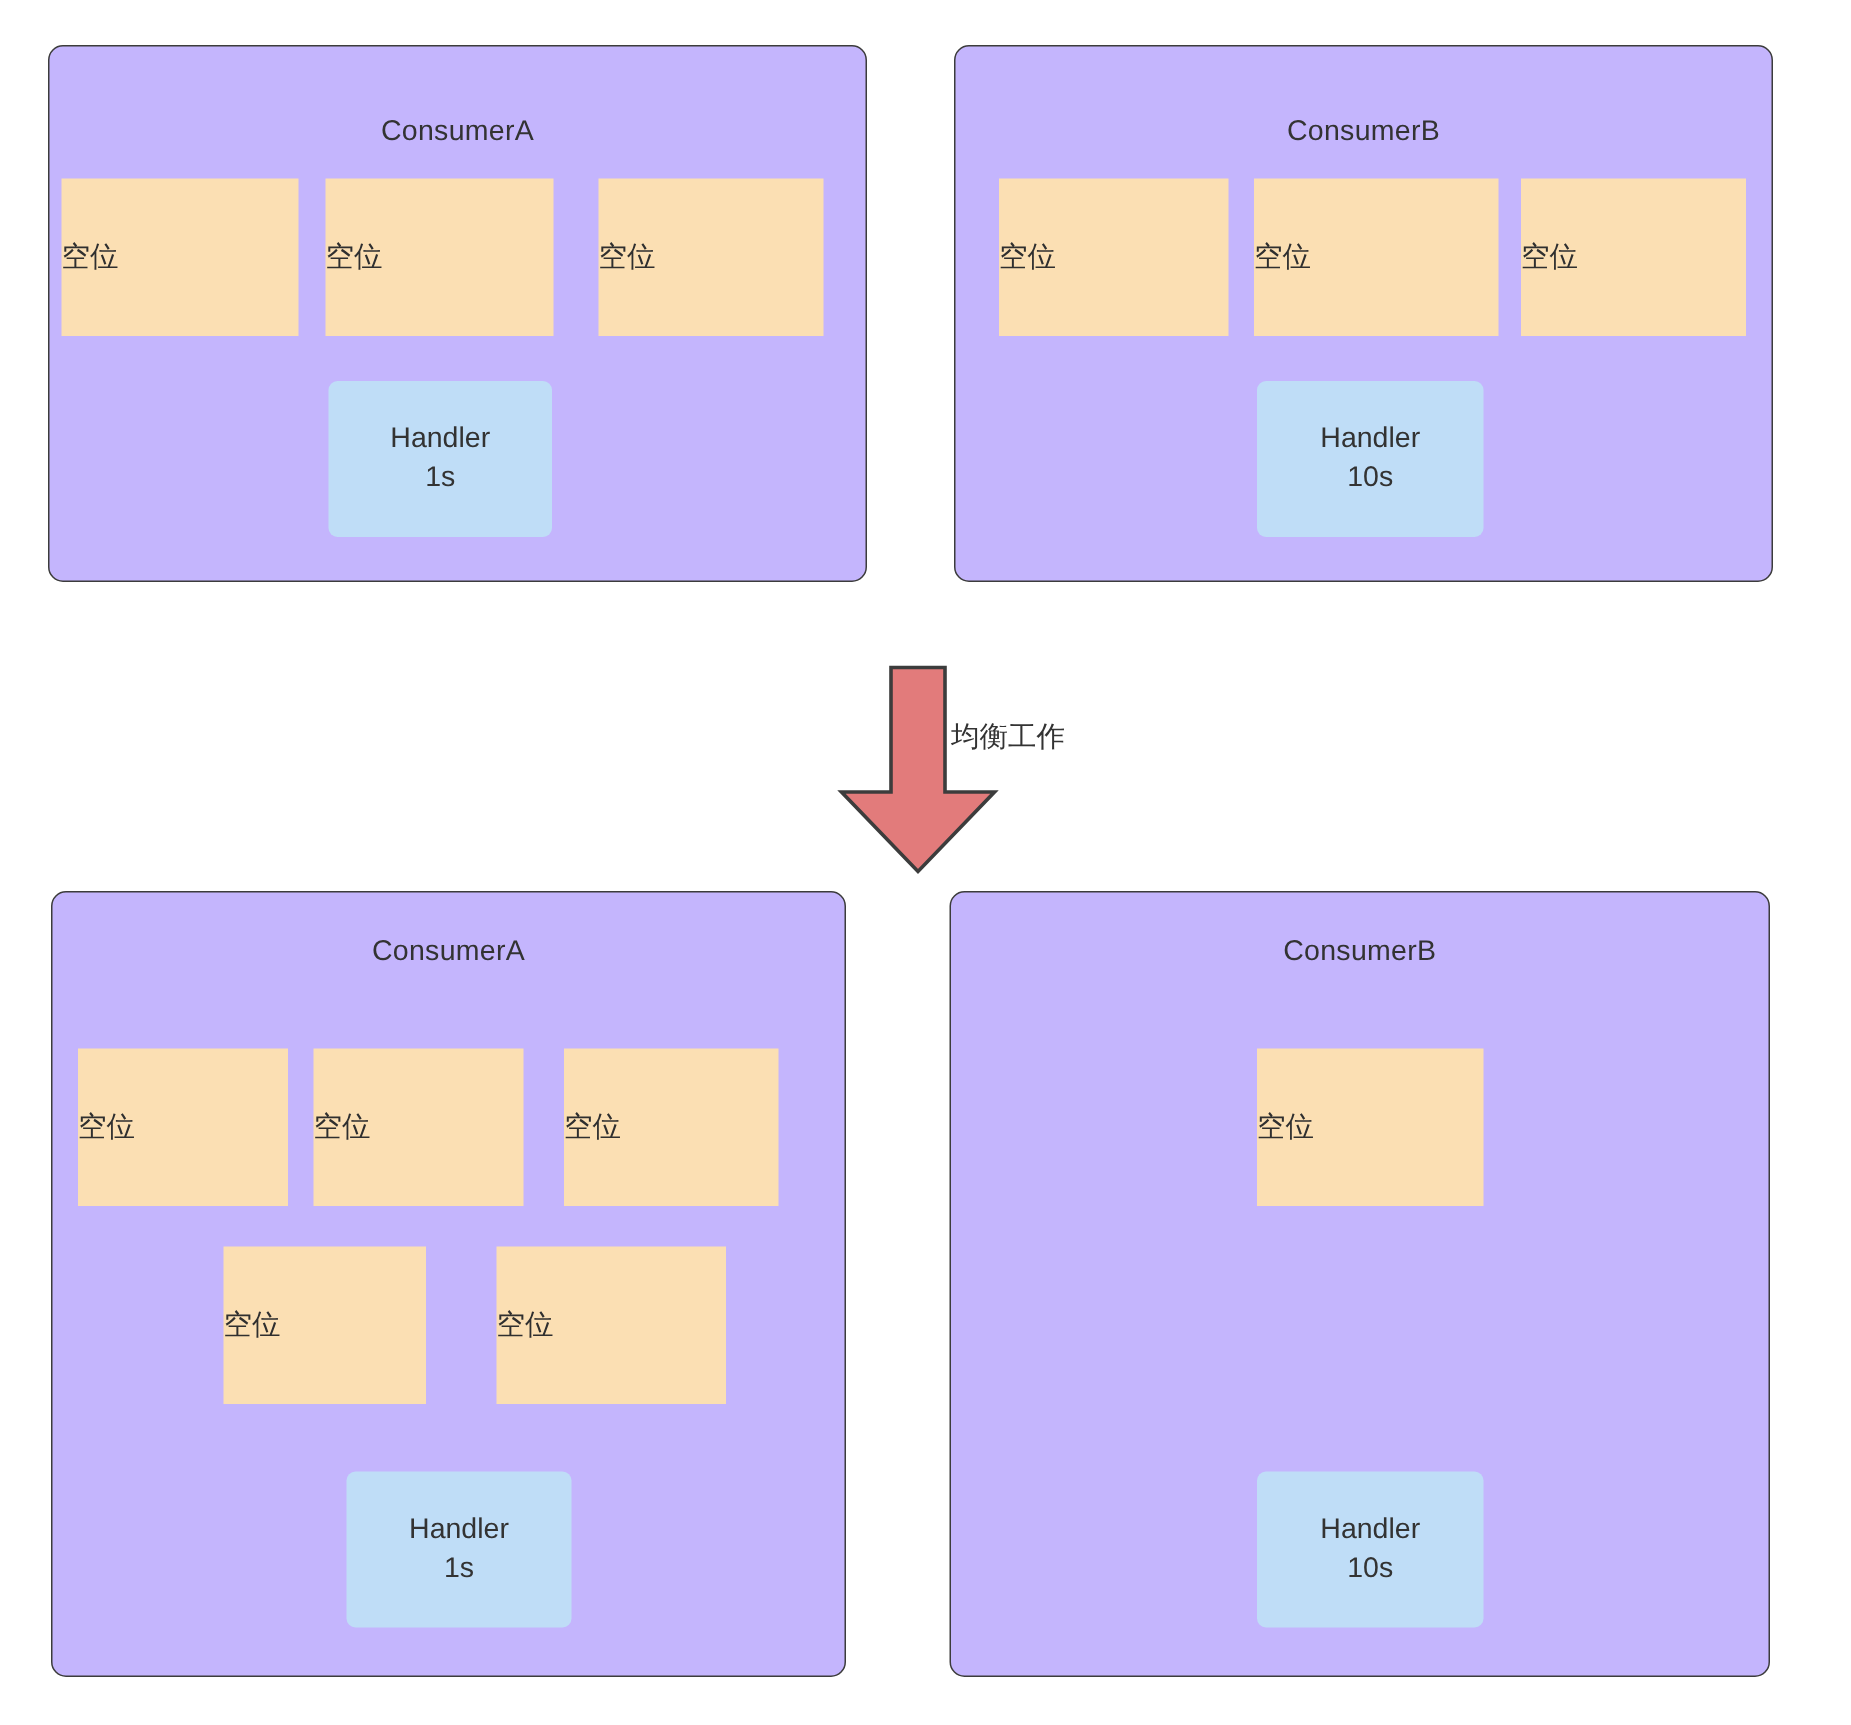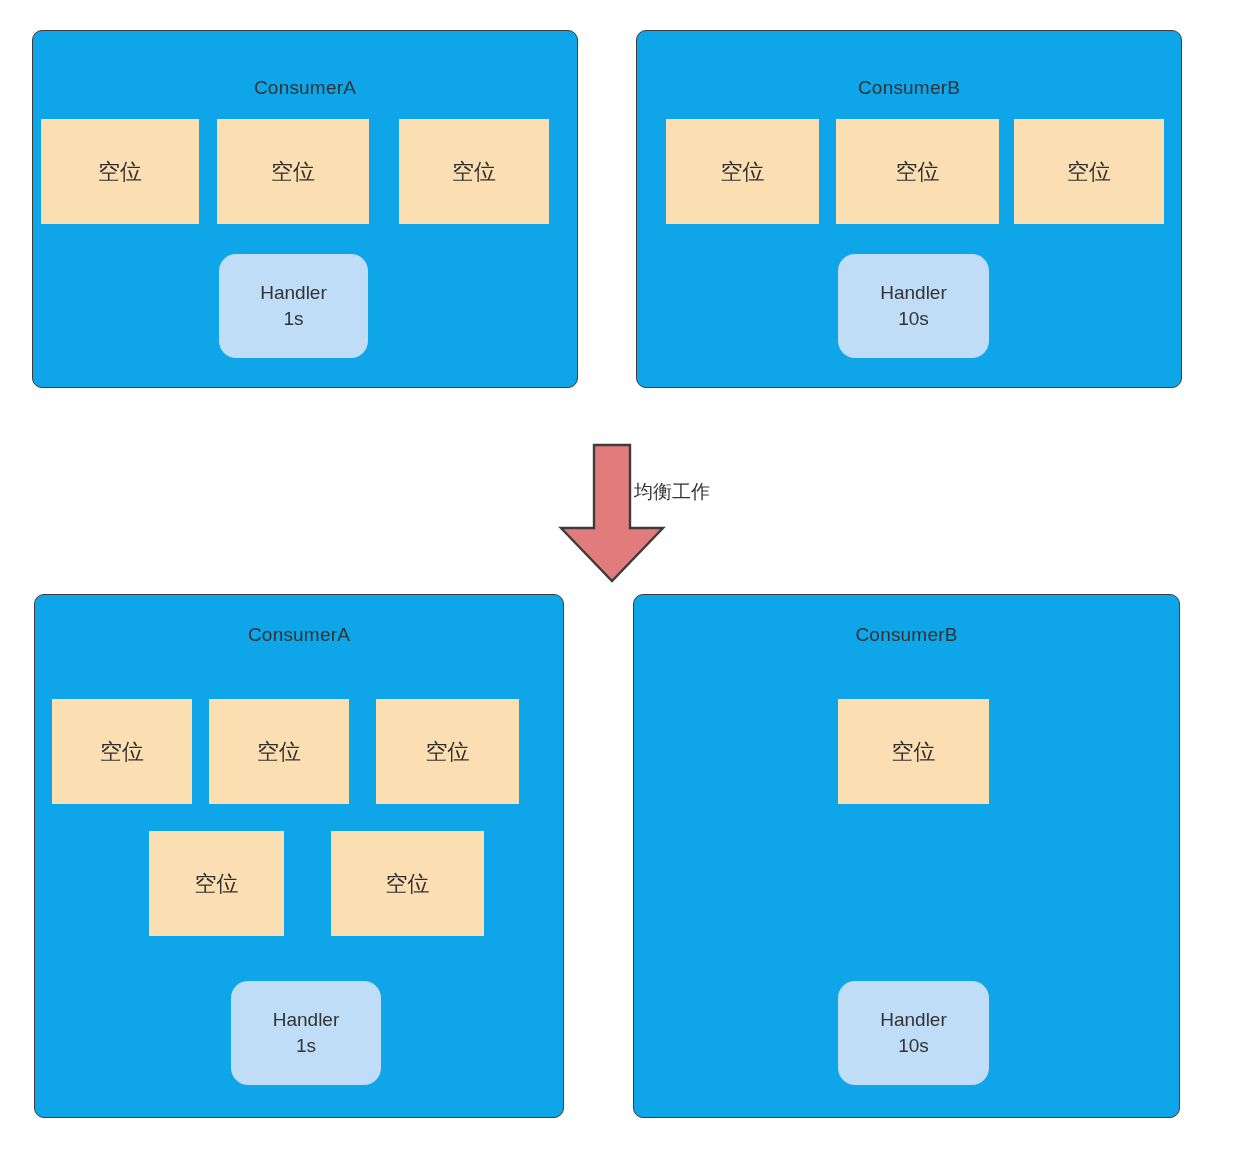--- a/index.html
+++ b/index.html
@@ -16,21 +16,21 @@
   }
   .canvas {
     position: absolute;
     left: 0; top: 0;
     width: 1234px;
     height: 1150px;
   }
   
   .panel {
     position: absolute;
-    background: #0ea5e9;
+    background: #c4b5fd;
     border: 1.6px solid #3c3c3c;
     border-radius: 10px;
     box-sizing: border-box;
   }
   .panel-title {
     position: absolute;
     left: 0;
     right: 0;
     text-align: center;
     color: #333333;
@@ -39,30 +39,30 @@
     letter-spacing: 0.2px;
     white-space: nowrap;
   }
   
   .slot {
     position: absolute;
     background: #fbdfb3;
     box-sizing: border-box;
     display: flex;
     align-items: center;
-    justify-content: center;
+    justify-content: flex-start;
     color: #2f2f2f;
-    font-size: 22px;
+    font-size: 19px;
     line-height: 22px;
   }
   
   .handler {
     position: absolute;
     background: #bfddf7;
-    border-radius: 17px;
+    border-radius: 6px;
     box-sizing: border-box;
     display: flex;
     flex-direction: column;
     align-items: center;
     justify-content: center;
     color: #333333;
     font-size: 19px;
     line-height: 26px;
   }
   .handler .hline {

